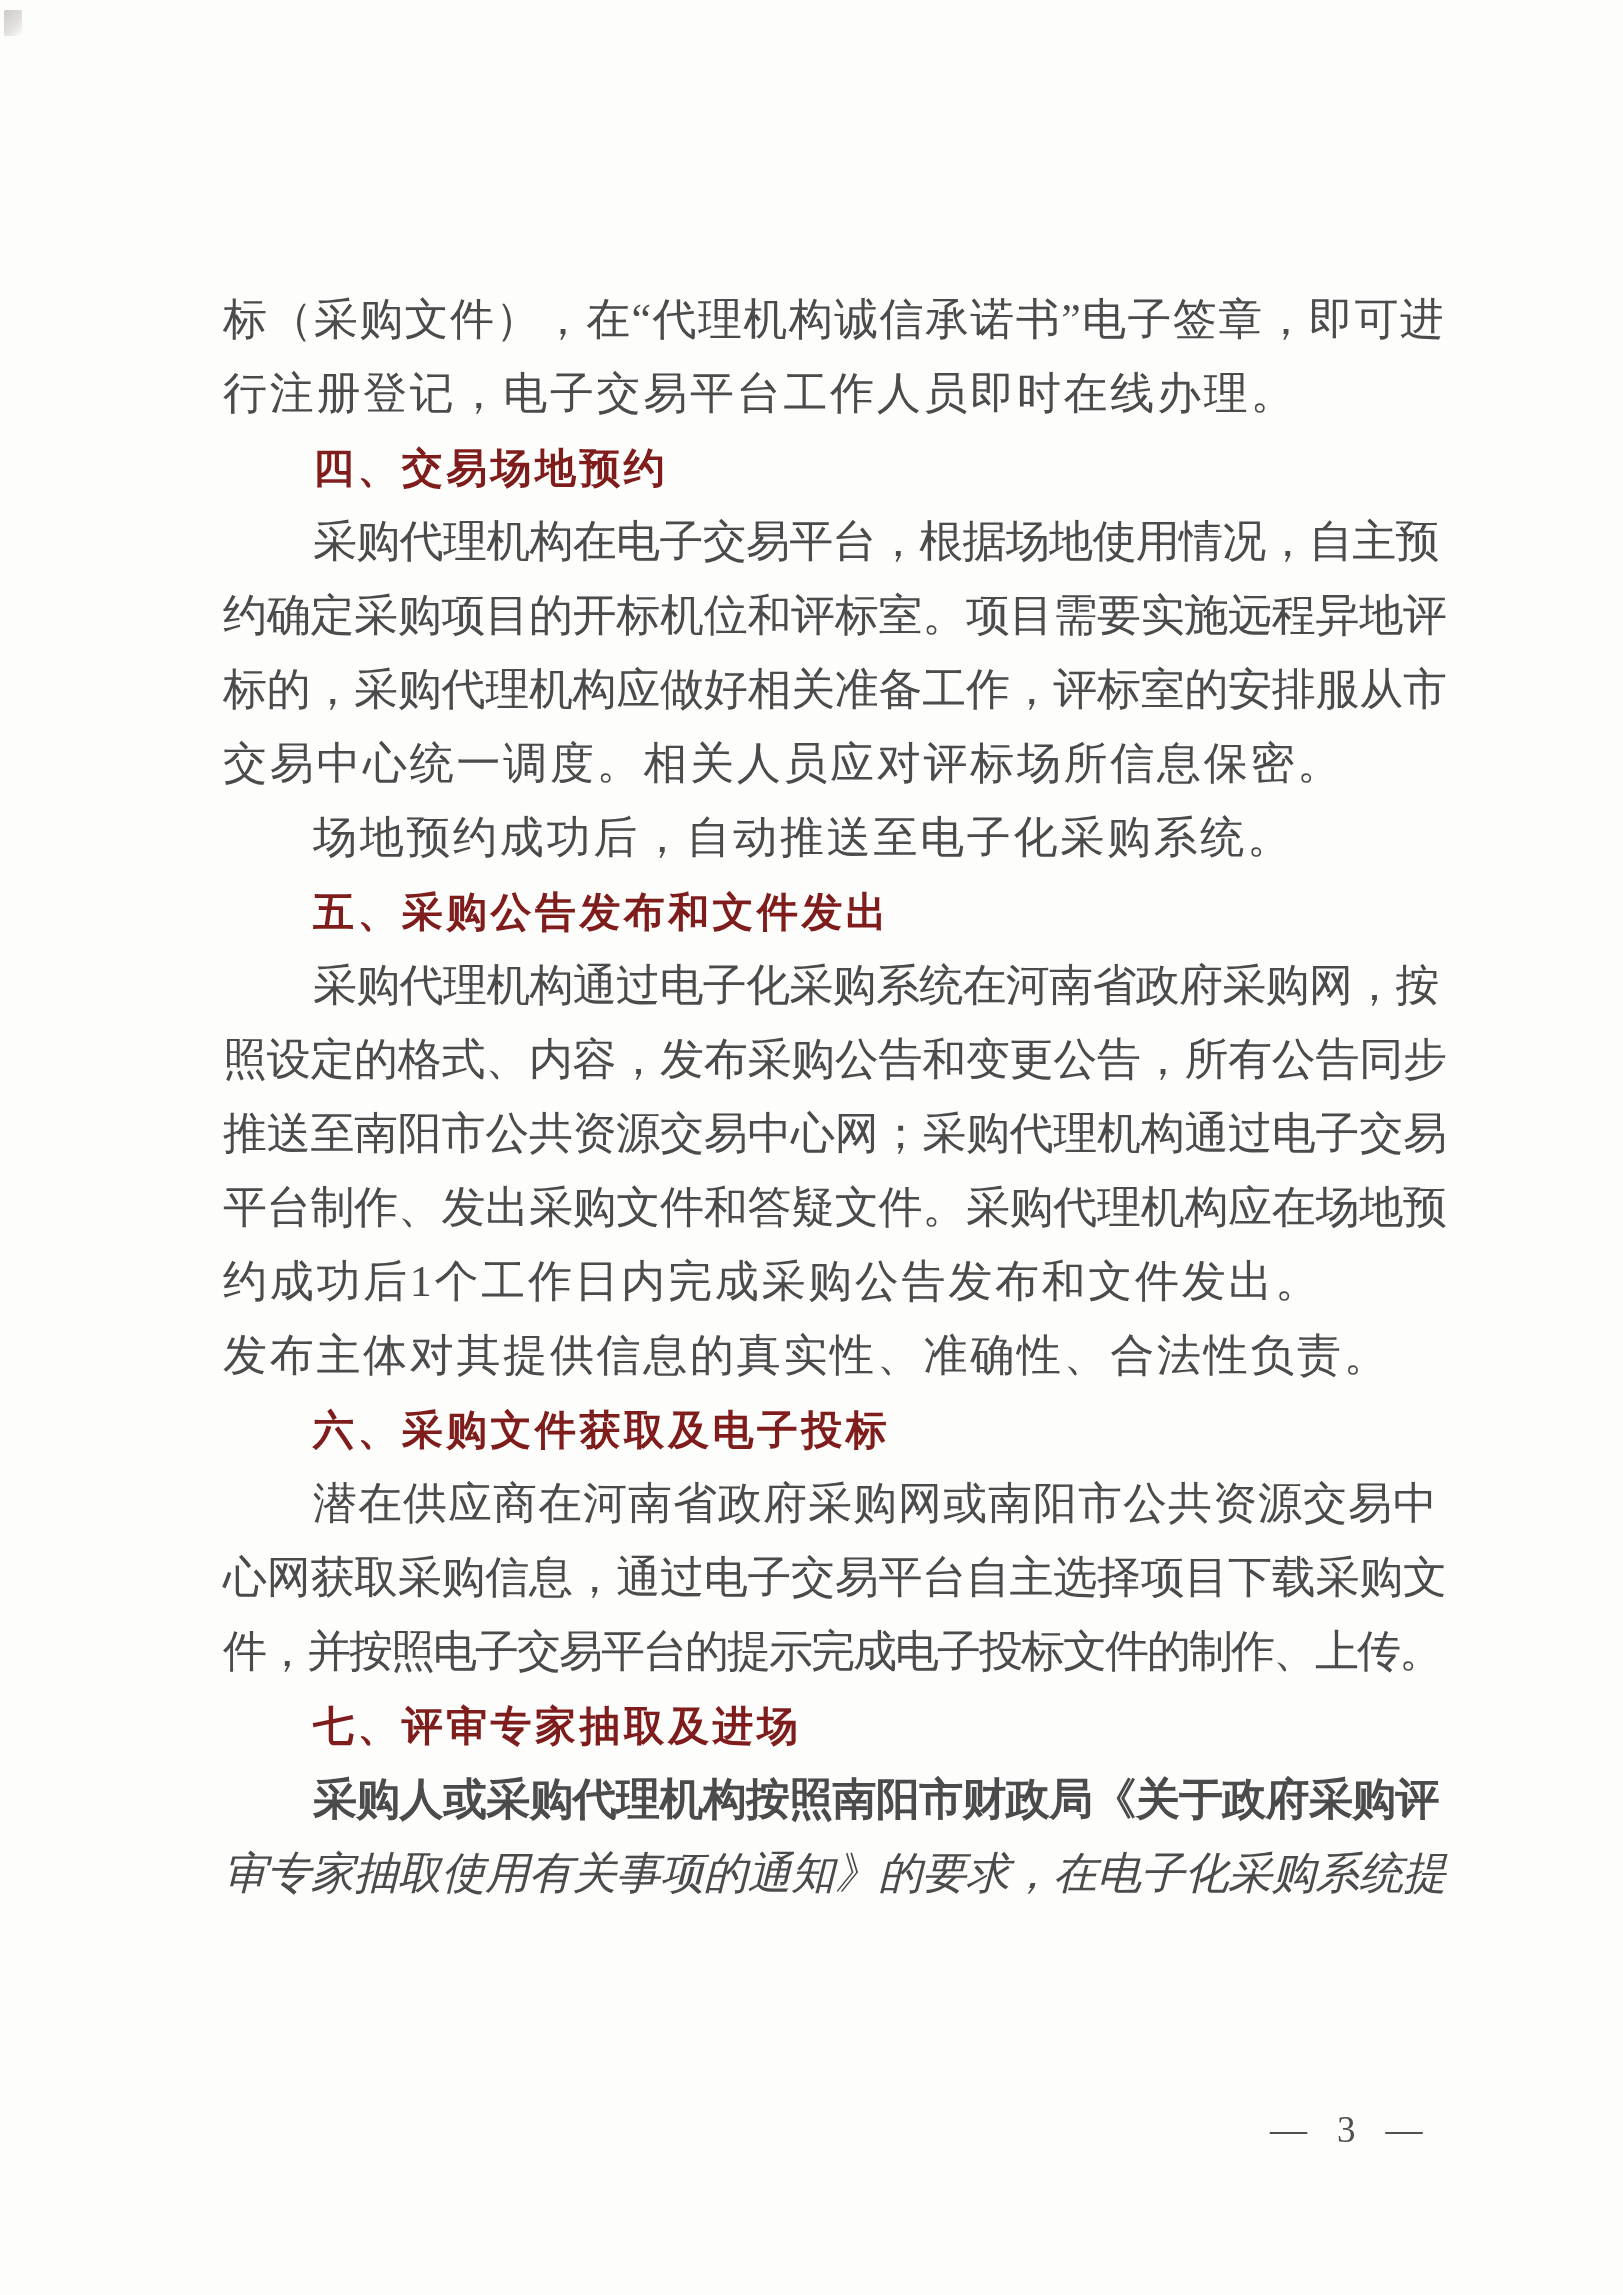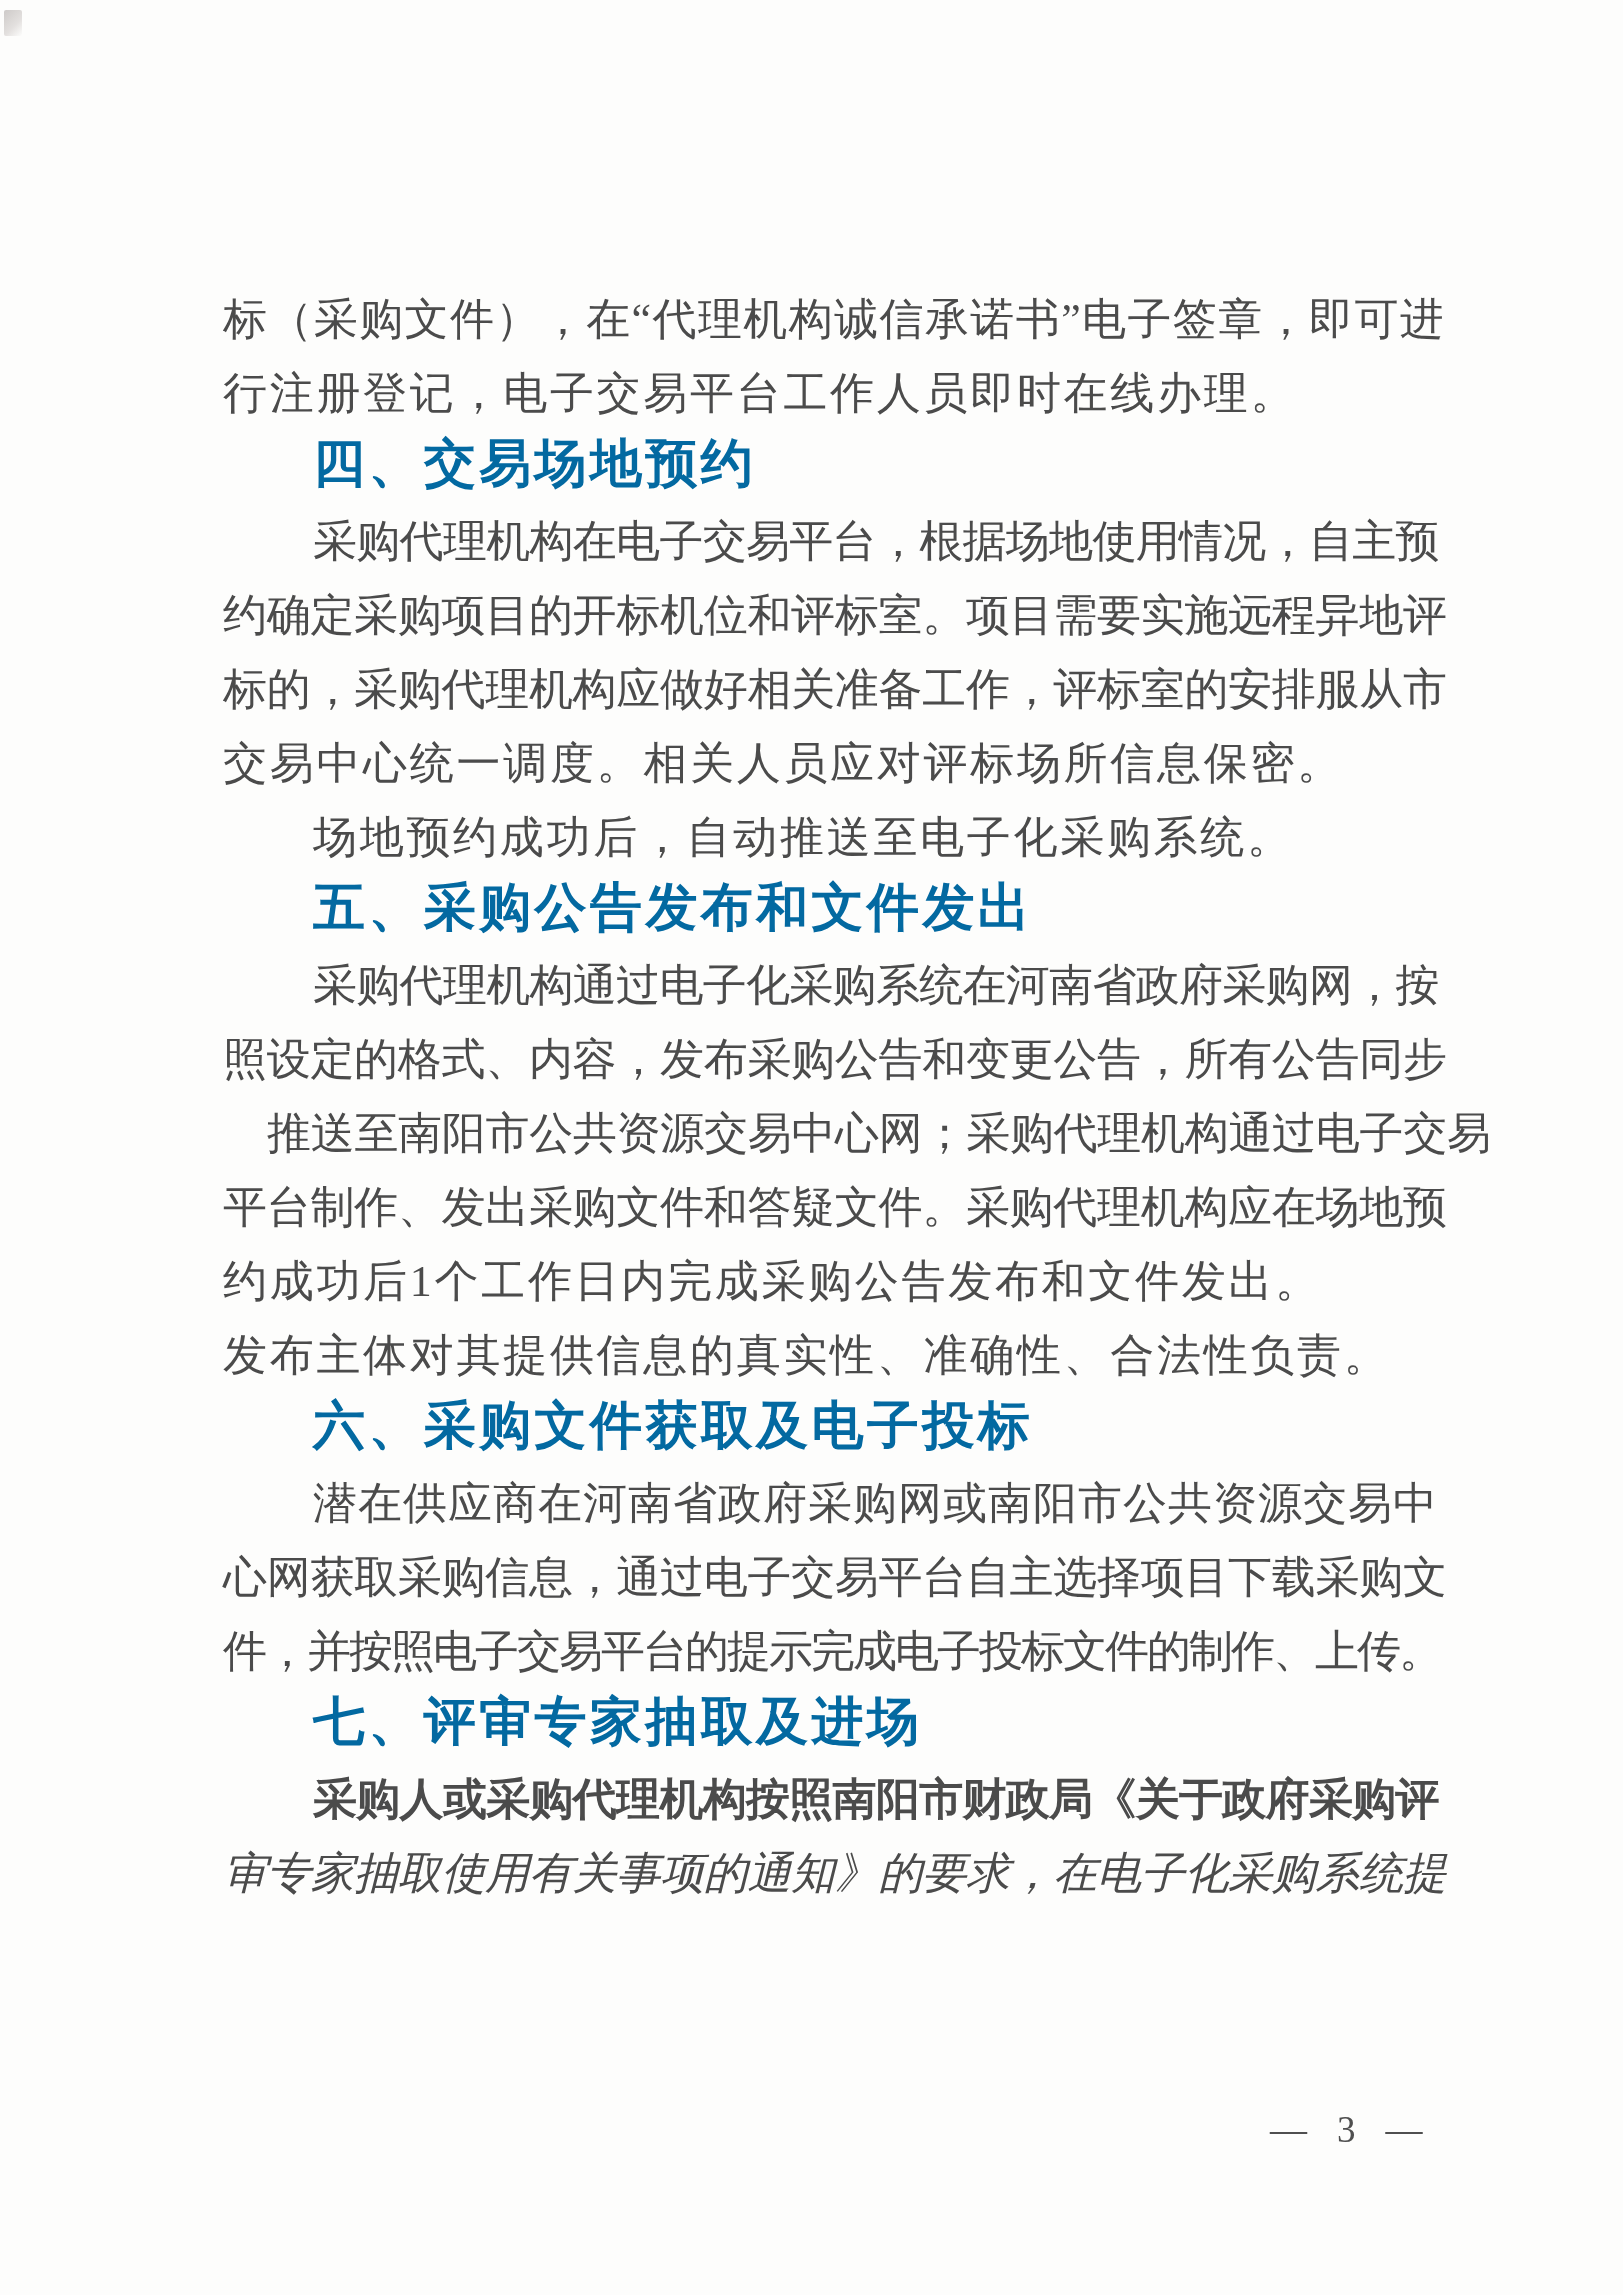--- a/index.html
+++ b/index.html
@@ -35,24 +35,24 @@
   .line {
     height: 74px;
     line-height: 74px;
     font-size: 44px;
     letter-spacing: 2.7px;
     color: #4b4b4b;
     white-space: nowrap;
     font-family: "Liberation Serif", "DejaVu Serif", serif;
   }
   .heading {
-    font-family: Liberation Mono, monospace;
+    font-family: Liberation Sans, sans-serif;
     font-weight: bold;
-    color: #0369a1;
-    font-size: 52px;
+    color: #7f1d1d;
+    font-size: 41px;
     letter-spacing: 3.4px;
   }
   .indent {
     padding-left: 90px;
   }
   .page-footer {
     position: absolute;
     top: 2106px;
     right: 199px;
     font-size: 37px;
@@ -75,21 +75,21 @@
     <div class="line">行注册登记，电子交易平台工作人员即时在线办理。</div>
     <div class="line heading indent">四、交易场地预约</div>
     <div class="line indent" style="letter-spacing: -0.7px;">采购代理机构在电子交易平台，根据场地使用情况，自主预</div>
     <div class="line" style="letter-spacing: -0.3px;">约确定采购项目的开标机位和评标室。项目需要实施远程异地评</div>
     <div class="line" style="letter-spacing: -0.3px;">标的，采购代理机构应做好相关准备工作，评标室的安排服从市</div>
     <div class="line">交易中心统一调度。相关人员应对评标场所信息保密。</div>
     <div class="line indent">场地预约成功后，自动推送至电子化采购系统。</div>
     <div class="line heading indent">五、采购公告发布和文件发出</div>
     <div class="line indent" style="letter-spacing: -0.7px;">采购代理机构通过电子化采购系统在河南省政府采购网，按</div>
     <div class="line" style="letter-spacing: -0.3px;">照设定的格式、内容，发布采购公告和变更公告，所有公告同步</div>
-    <div class="line" style="letter-spacing: -0.3px; margin-left: 44px;">推送至南阳市公共资源交易中心网；采购代理机构通过电子交易</div>
+    <div class="line" style="letter-spacing: -0.3px;">推送至南阳市公共资源交易中心网；采购代理机构通过电子交易</div>
     <div class="line" style="letter-spacing: -0.3px;">平台制作、发出采购文件和答疑文件。采购代理机构应在场地预</div>
     <div class="line">约成功后1个工作日内完成采购公告发布和文件发出。</div>
     <div class="line">发布主体对其提供信息的真实性、准确性、合法性负责。</div>
     <div class="line heading indent">六、采购文件获取及电子投标</div>
     <div class="line indent" style="letter-spacing: 1px;">潜在供应商在河南省政府采购网或南阳市公共资源交易中</div>
     <div class="line" style="letter-spacing: -0.3px;">心网获取采购信息，通过电子交易平台自主选择项目下载采购文</div>
     <div class="line" style="letter-spacing: -2px;">件，并按照电子交易平台的提示完成电子投标文件的制作、上传。</div>
     <div class="line heading indent">七、评审专家抽取及进场</div>
     <div class="line indent" style="letter-spacing: -0.7px; font-weight: bold;">采购人或采购代理机构按照南阳市财政局《关于政府采购评</div>
     <div class="line" style="letter-spacing: -0.3px; font-style: italic;">审专家抽取使用有关事项的通知》的要求，在电子化采购系统提</div>

